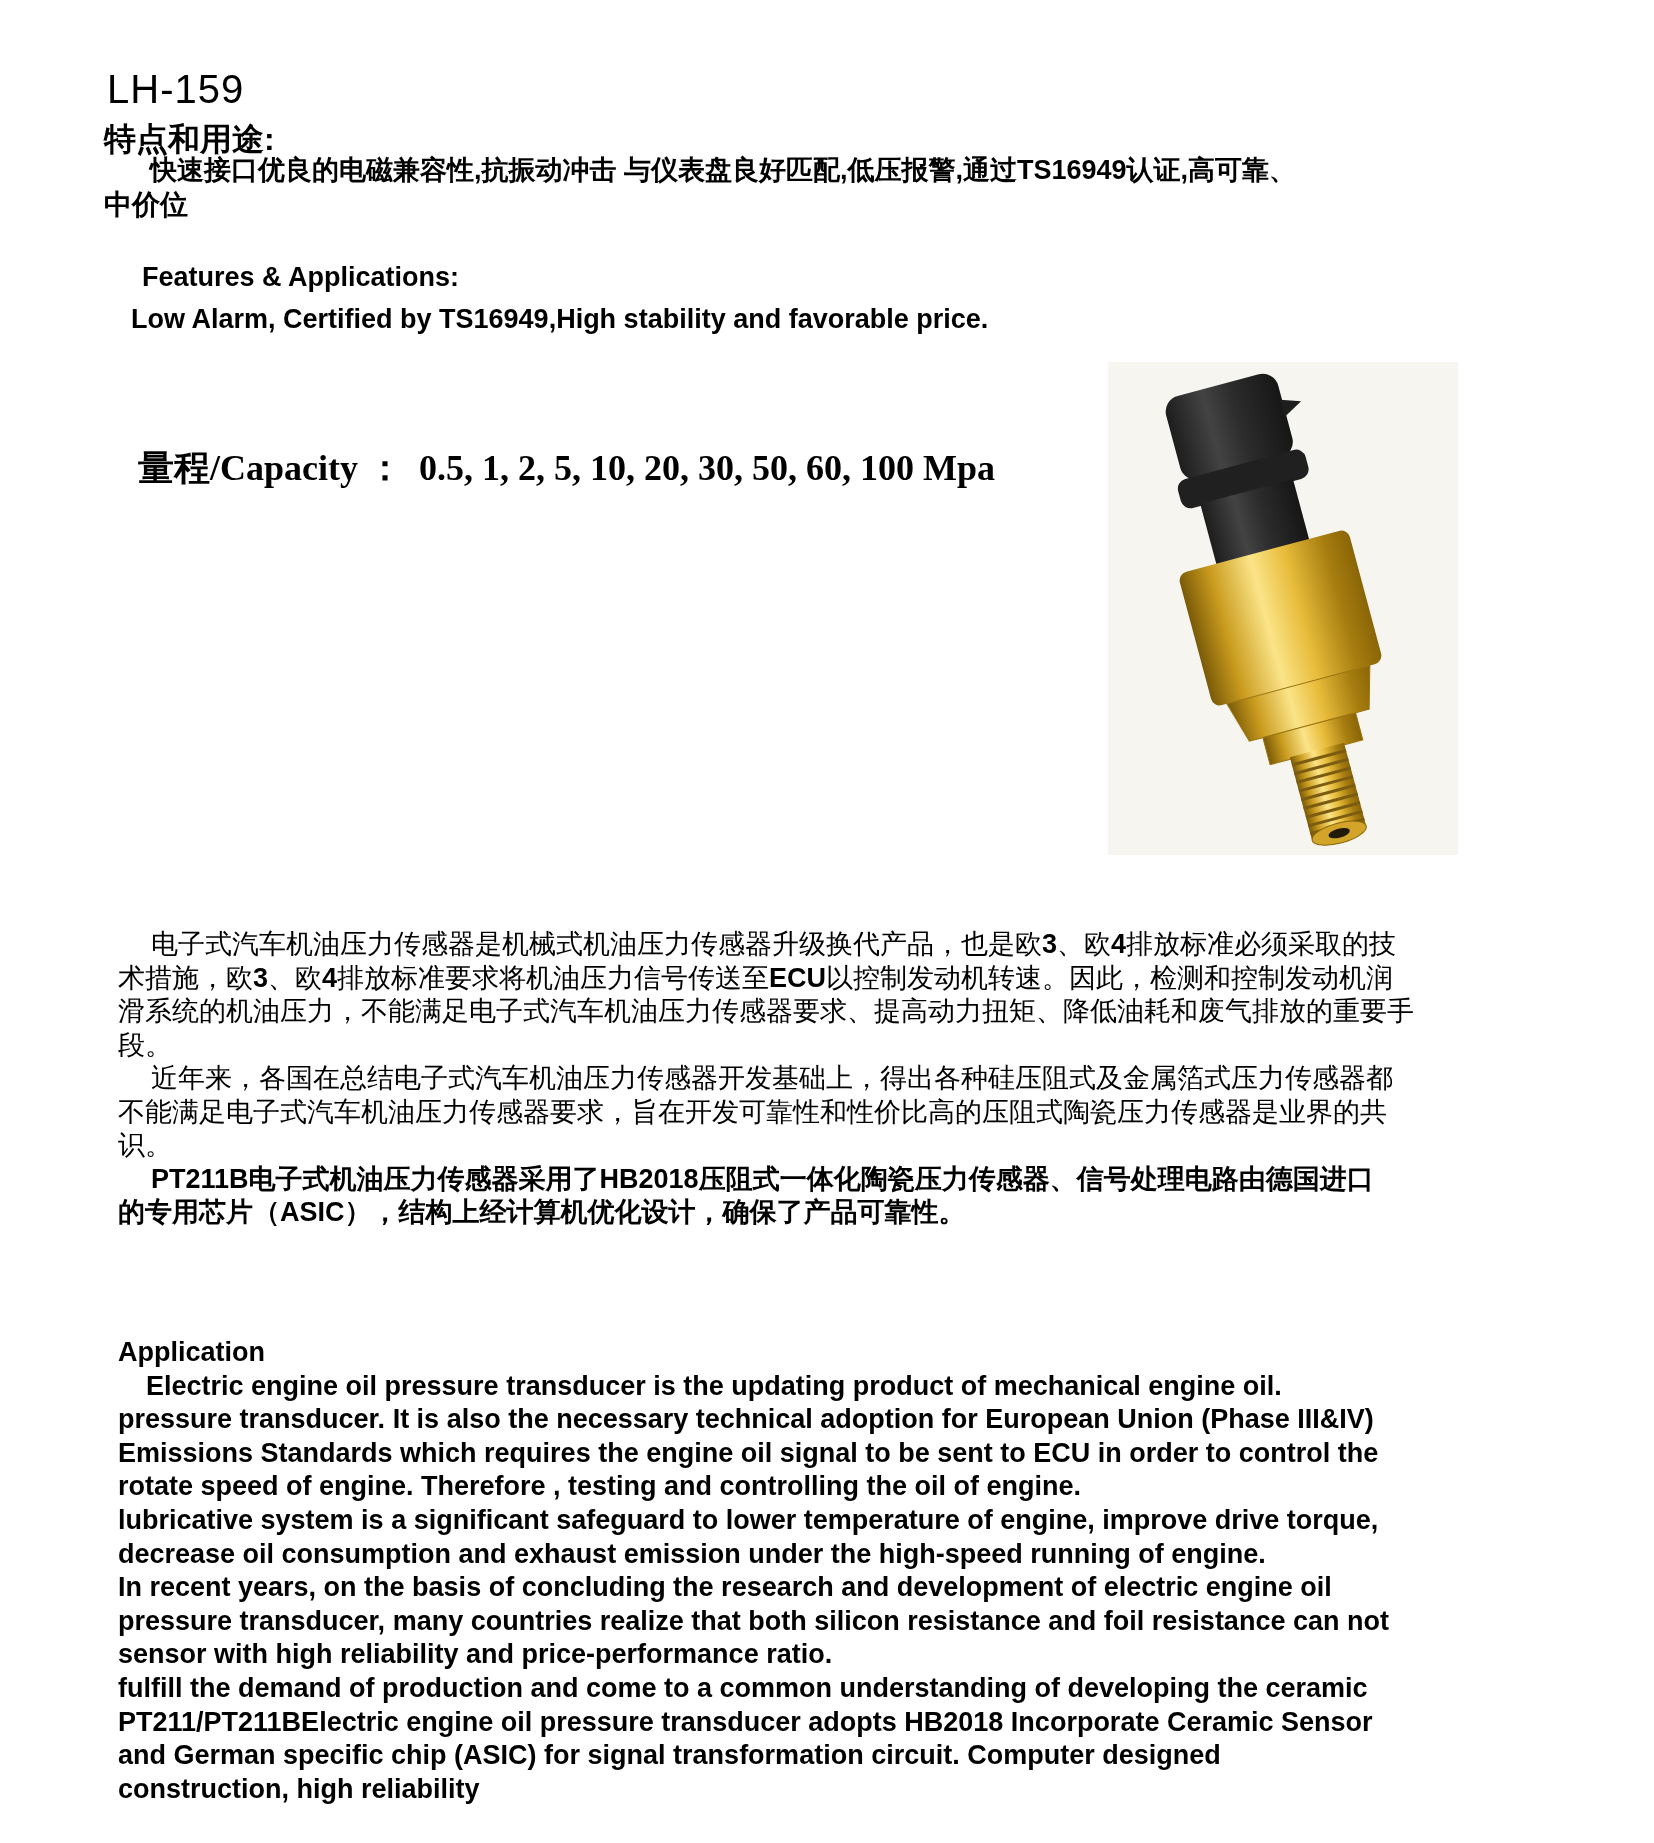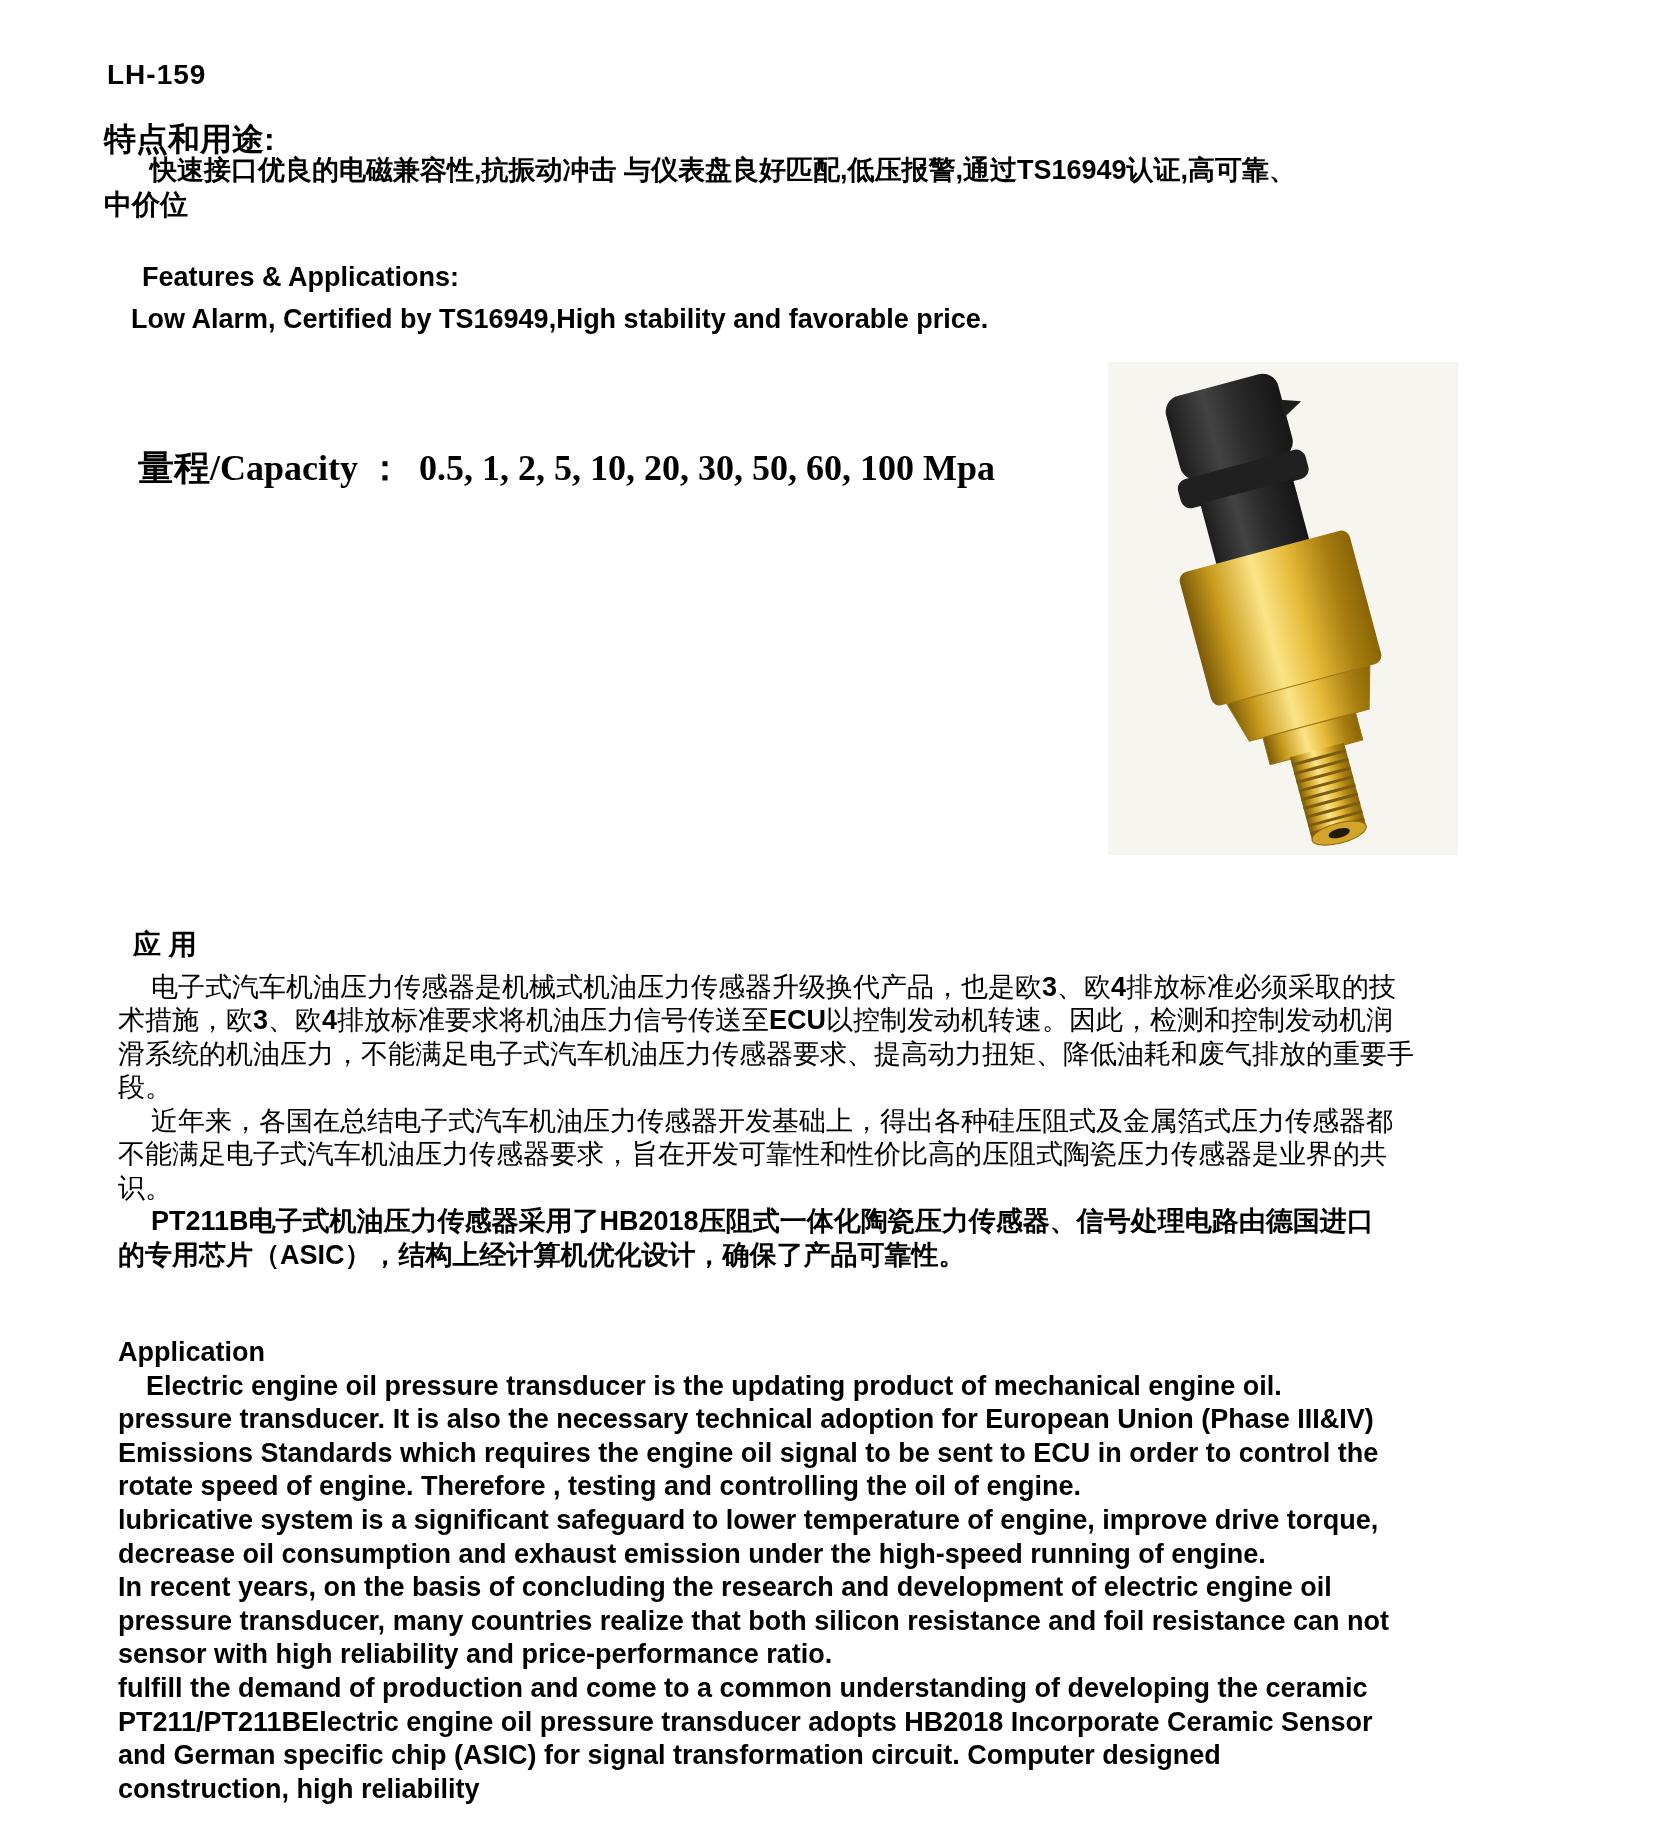--- a/index.html
+++ b/index.html
@@ -1,21 +1,21 @@
 <!DOCTYPE html>
 <html><head>
 <meta charset="utf-8">
 <style>
   html,body{margin:0;padding:0;}
   body{
     width:1654px;height:1843px;background:#ffffff;color:#000;
     font-family:"Liberation Sans",sans-serif;position:relative;overflow:hidden;
   }
   .abs{position:absolute;}
-  .title{left:107px;top:40px;font-size:28px;font-weight:bold;letter-spacing:1px;}
+  .title{left:107px;top:40px;font-size:40px;font-weight:normal;letter-spacing:1px;}
   
   .cn-feat-heading{left:104px;top:118px;font-size:32px;font-weight:bold;}
   .cn-feat-line1{left:150px;top:152px;font-size:27px;font-weight:bold;white-space:nowrap;}
   .cn-feat-line2{left:104px;top:186px;font-size:28px;font-weight:bold;}
   
   .en-feat{left:131px;top:260px;font-size:27px;font-weight:bold;line-height:34px;white-space:nowrap;}
   .en-feat .heading{padding-left:11px;margin-bottom:8px;}
   
   .capacity{left:138px;top:444px;font-size:36px;font-weight:bold;font-family:"Liberation Serif",serif;white-space:nowrap;}
   .capacity .vals{margin-left:16px;}
@@ -79,21 +79,20 @@
         <rect x="122" y="366" width="96" height="28" fill="url(#gold)" stroke="#9A7410" stroke-width="1"></rect>
         <rect x="143" y="392" width="56" height="86" fill="url(#gold)"></rect>
         <path d="M143 400h56M143 409h56M143 418h56M143 427h56M143 436h56M143 445h56M143 454h56M143 463h56M143 471h56" stroke="#7C5C10" stroke-width="3"></path>
         <ellipse cx="171" cy="478" rx="28" ry="10" fill="#D2A52A" stroke="#8A6507"></ellipse>
         <ellipse cx="171" cy="478" rx="11" ry="4.5" fill="#201A06"></ellipse>
       </g>
     </svg>
   </div>
 
   <div class="abs cn-app">
-    <div class="heading">应 用</div>
     <div class="ln indent"><span>电子式汽车机油压力传感器是机械式机油压力传感器升级换代产品，也是欧</span><span class="b">3</span><span>、欧</span><span class="b">4</span><span>排放标准必须采取的技</span></div>
     <div class="ln"><span>术措施，欧</span><span class="b">3</span><span>、欧</span><span class="b">4</span><span>排放标准要求将机油压力信号传送至</span><span class="b">ECU</span><span>以控制发动机转速。因此，检测和控制发动机润</span></div>
     <div class="ln"><span>滑系统的机油压力，不能满足电子式汽车机油压力传感器要求、提高动力扭矩、降低油耗和废气排放的重要手</span></div>
     <div class="ln"><span>段。</span></div>
     <div class="ln indent"><span>近年来，各国在总结电子式汽车机油压力传感器开发基础上，得出各种硅压阻式及金属箔式压力传感器都</span></div>
     <div class="ln"><span>不能满足电子式汽车机油压力传感器要求，旨在开发可靠性和性价比高的压阻式陶瓷压力传感器是业界的共</span></div>
     <div class="ln"><span>识。</span></div>
     <div class="ln indent"><span class="b">PT211B</span><span class="b">电子式机油压力传感器采用了</span><span class="b">HB2018</span><span class="b">压阻式一体化陶瓷压力传感器、信号处理电路由德国进口</span></div>
     <div class="ln"><span class="b">的专用芯片（</span><span class="b">ASIC</span><span class="b">），结构上经计算机优化设计，确保了产品可靠性。</span></div>
   </div>

